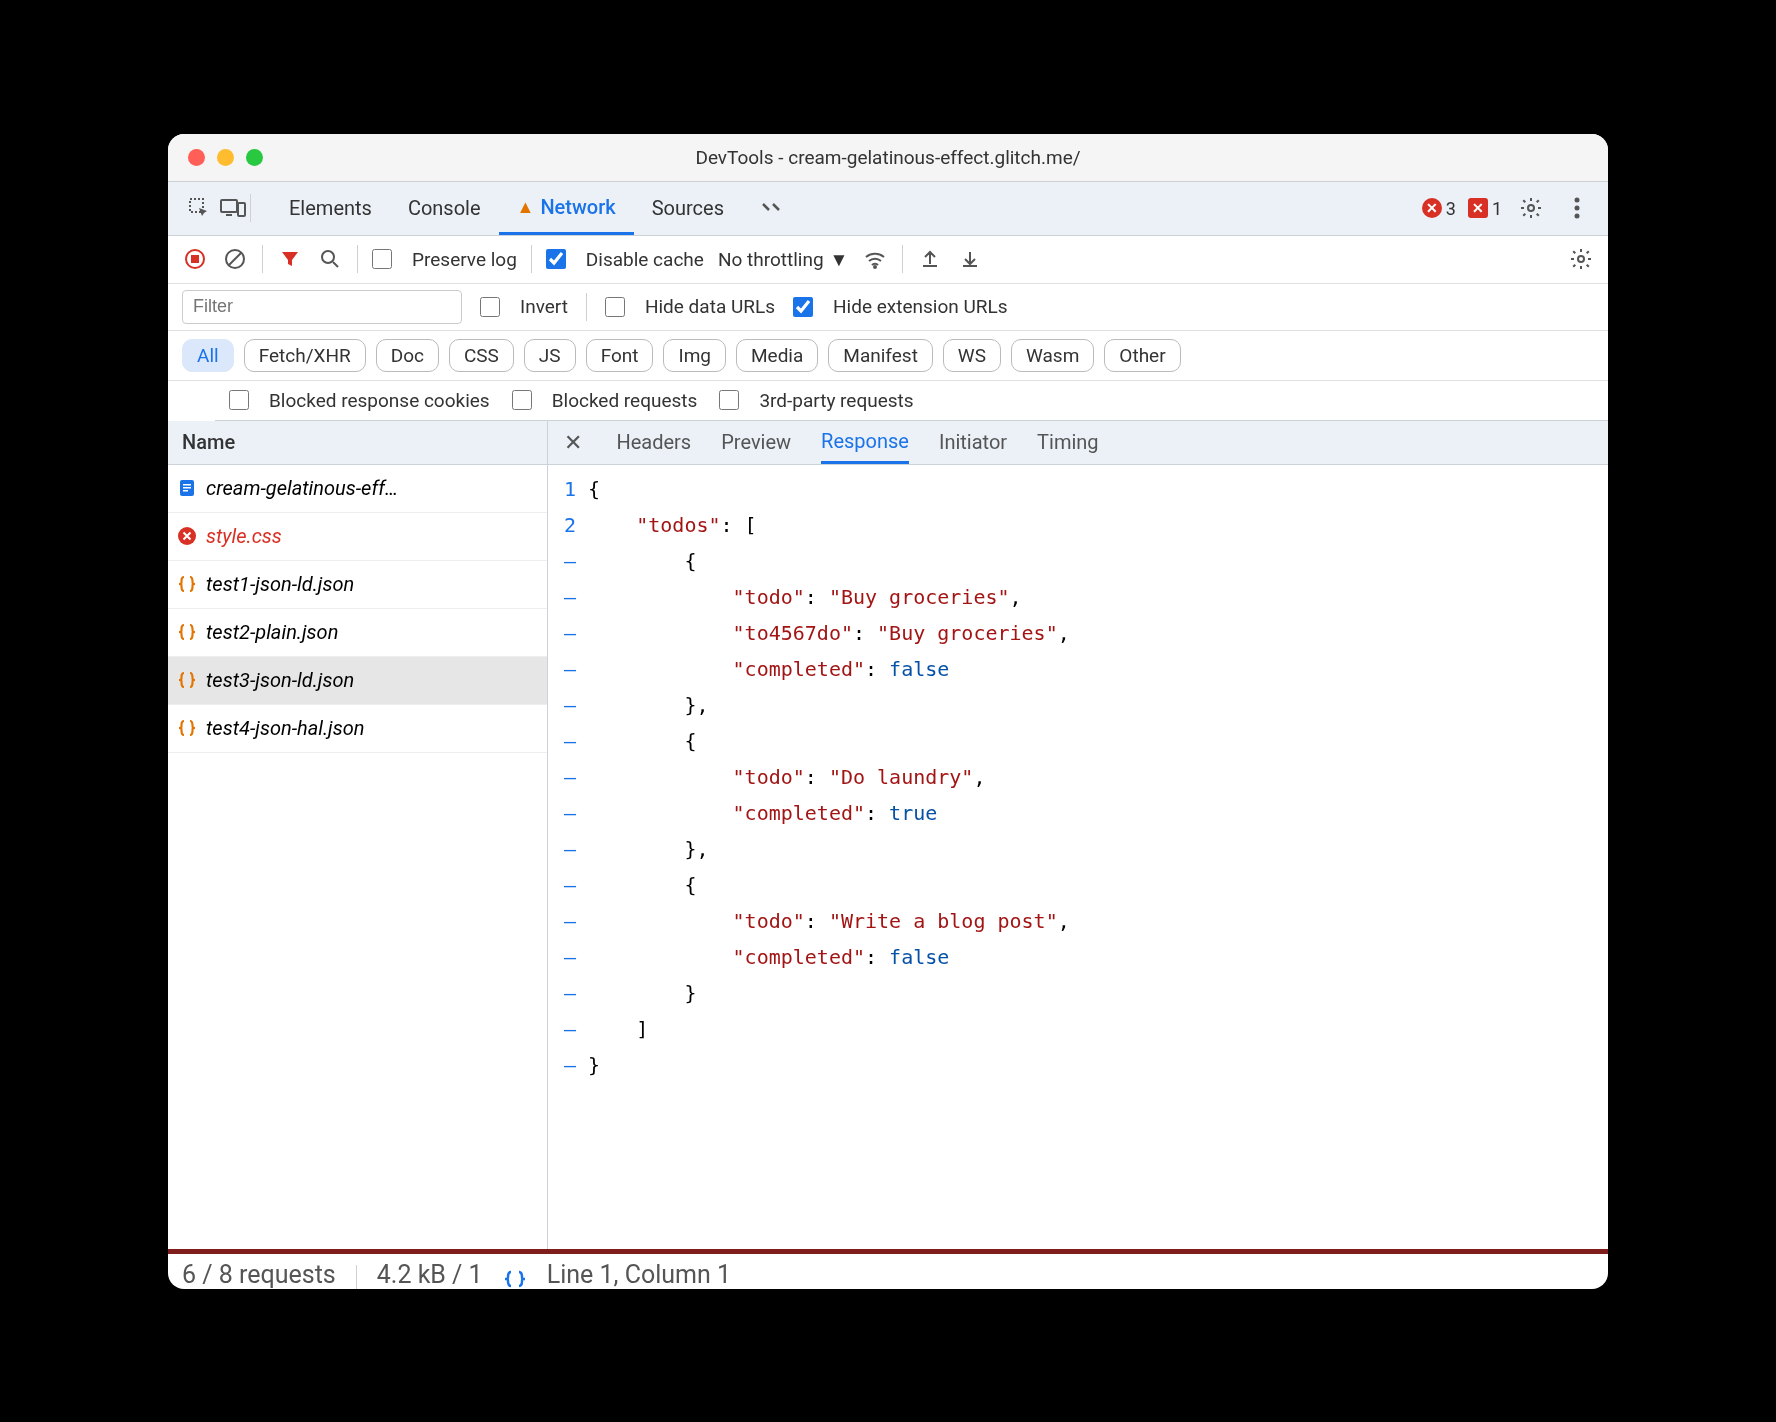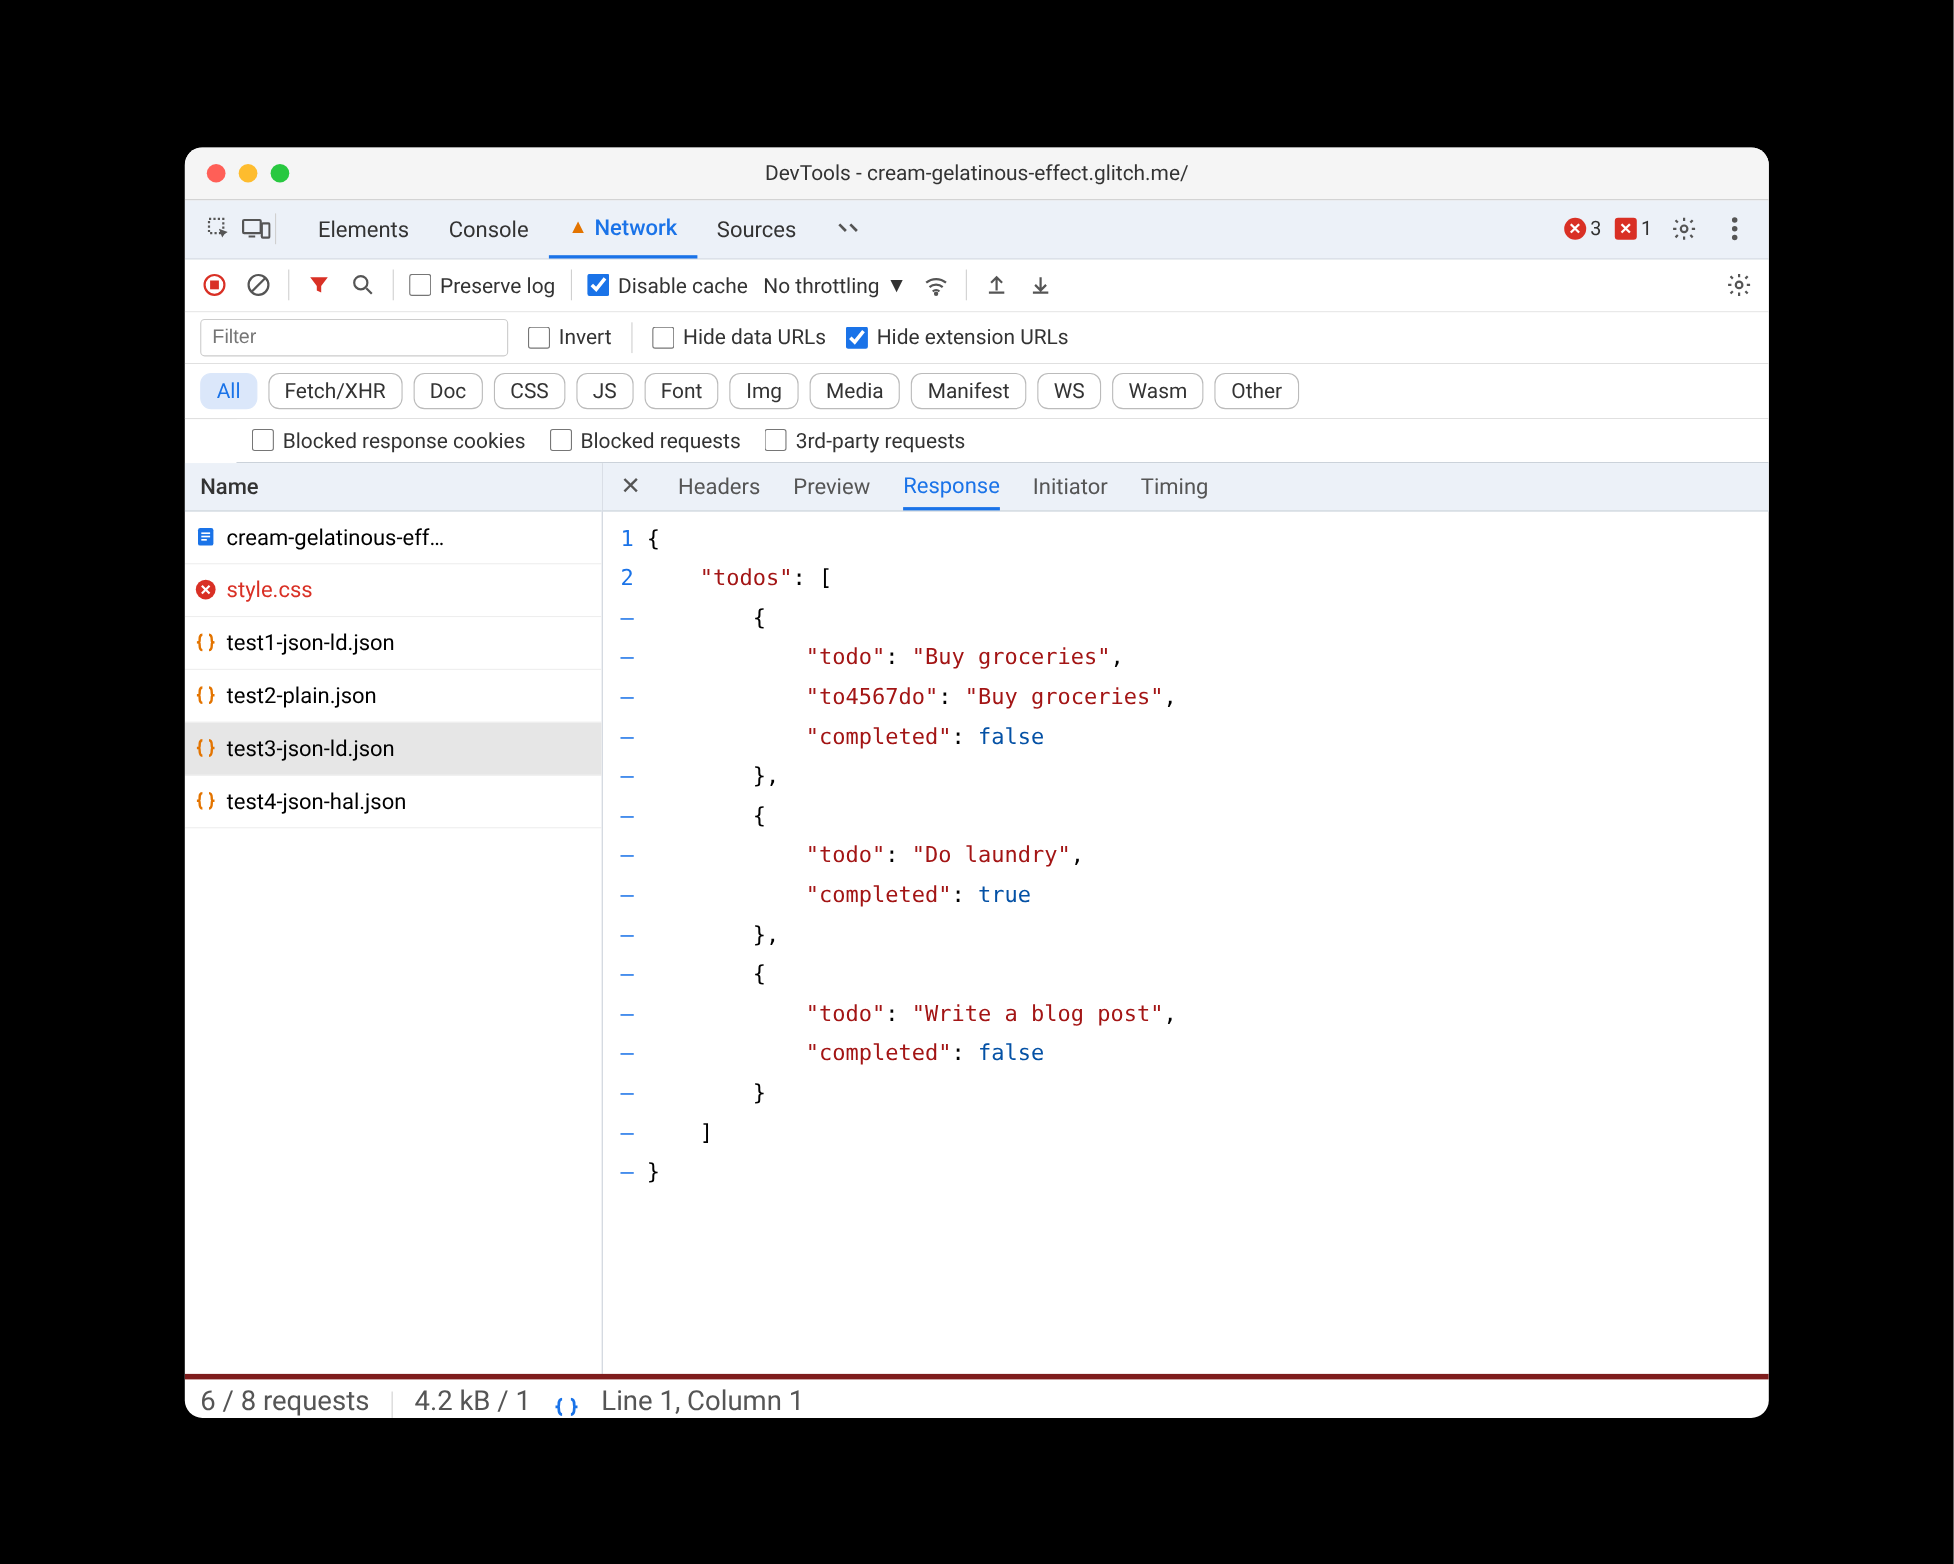--- a/index.html
+++ b/index.html
@@ -21,37 +21,37 @@
 .warn-tri { color: #e37400; font-size: 18px; }
 .toolbar-right { display: flex; align-items: center; gap: 12px; }
 .badge-err { display: inline-flex; align-items: center; justify-content: center; font-size: 18px; color: #333; gap: 4px; }
 .badge-err .circ { width: 20px; height: 20px; border-radius: 50%; background: #d93025; color: #fff; display: flex; align-items: center; justify-content: center; font-size: 14px; font-weight: bold; }
 .badge-err .sq { width: 20px; height: 20px; border-radius: 3px; background: #d93025; color: #fff; display: flex; align-items: center; justify-content: center; font-size: 14px; font-weight: bold; }
 
 .toolbar-net { height: 48px; background: #fff; display: flex; align-items: center; padding: 0 14px; border-bottom: 1px solid #e0e0e0; gap: 14px; }
 .rec-btn svg { width: 22px; height: 22px; }
 .tb-icon { width: 26px; height: 26px; display: flex; align-items: center; justify-content: center; color: #555; cursor: pointer; }
 .sep { width: 1px; height: 28px; background: #d0d0d0; }
-.cbx { display: flex; align-items: center; gap: 8px; font-size: 19px; color: #333; cursor: pointer; }
+.cbx { display: flex; align-items: center; gap: 20px; font-size: 19px; color: #333; cursor: pointer; }
 .cbx input { width: 20px; height: 20px; accent-color: #1a73e8; cursor: pointer; }
 .select-throttle { font-size: 19px; color: #333; display: flex; align-items: center; gap: 6px; cursor: pointer; }
 
 .filter-row { background: #fff; padding: 6px 14px; display: flex; align-items: center; gap: 18px; flex-wrap: wrap; border-bottom: 1px solid #e0e0e0; }
 .filter-input { width: 280px; height: 34px; border: 1px solid #ccc; border-radius: 4px; padding: 16px 10px; font-size: 18px; color: #8b5cf6; }
 
 .type-row { background: #fff; padding: 8px 14px; display: flex; align-items: center; gap: 10px; flex-wrap: wrap; border-bottom: 1px solid #e0e0e0; }
 .chip { padding: 4px 14px; border: 1px solid #bbb; border-radius: 10px; font-size: 19px; color: #333; cursor: pointer; background: #fff; }
 .chip.active { background: #dbe7fa; color: #1a73e8; border-color: #dbe7fa; }
 
 .more-row { background: #fff; padding: 8px 14px; display: flex; align-items: center; gap: 22px; border-bottom: 1px solid #cbd2da; margin-left: 47px; }
 
 .main { flex: 1; display: flex; min-height: 0; }
 .list-col { width: 380px; border-right: 1px solid #cbd2da; display: flex; flex-direction: column; }
 .list-header { height: 44px; background: #ecf1f8; display: flex; align-items: center; padding: 0 14px; font-size: 20px; font-weight: 500; color: #333; border-bottom: 1px solid #cbd2da; }
-.list-body { flex: 1; overflow: auto; }
+.list-body { flex: 1; overflow: auto; font-style: italic; }
 .list-row { height: 48px; display: flex; align-items: center; padding: 0 8px; font-size: 20px; gap: 8px; border-bottom: 1px solid #eee; cursor: pointer; }
 .list-row.err { color: #d93025; }
 .list-row.sel { background: #e6e6e6; }
 .file-icon { width: 22px; height: 22px; display: flex; align-items: center; justify-content: center; flex-shrink: 0; }
 .file-icon.doc { color: #1a73e8; }
 .file-icon.json { color: #e37400; }
 .file-icon.errc { color: #d93025; }
 .list-row .name { white-space: nowrap; overflow: hidden; text-overflow: ellipsis; }
 
 .detail { flex: 1; display: flex; flex-direction: column; }

